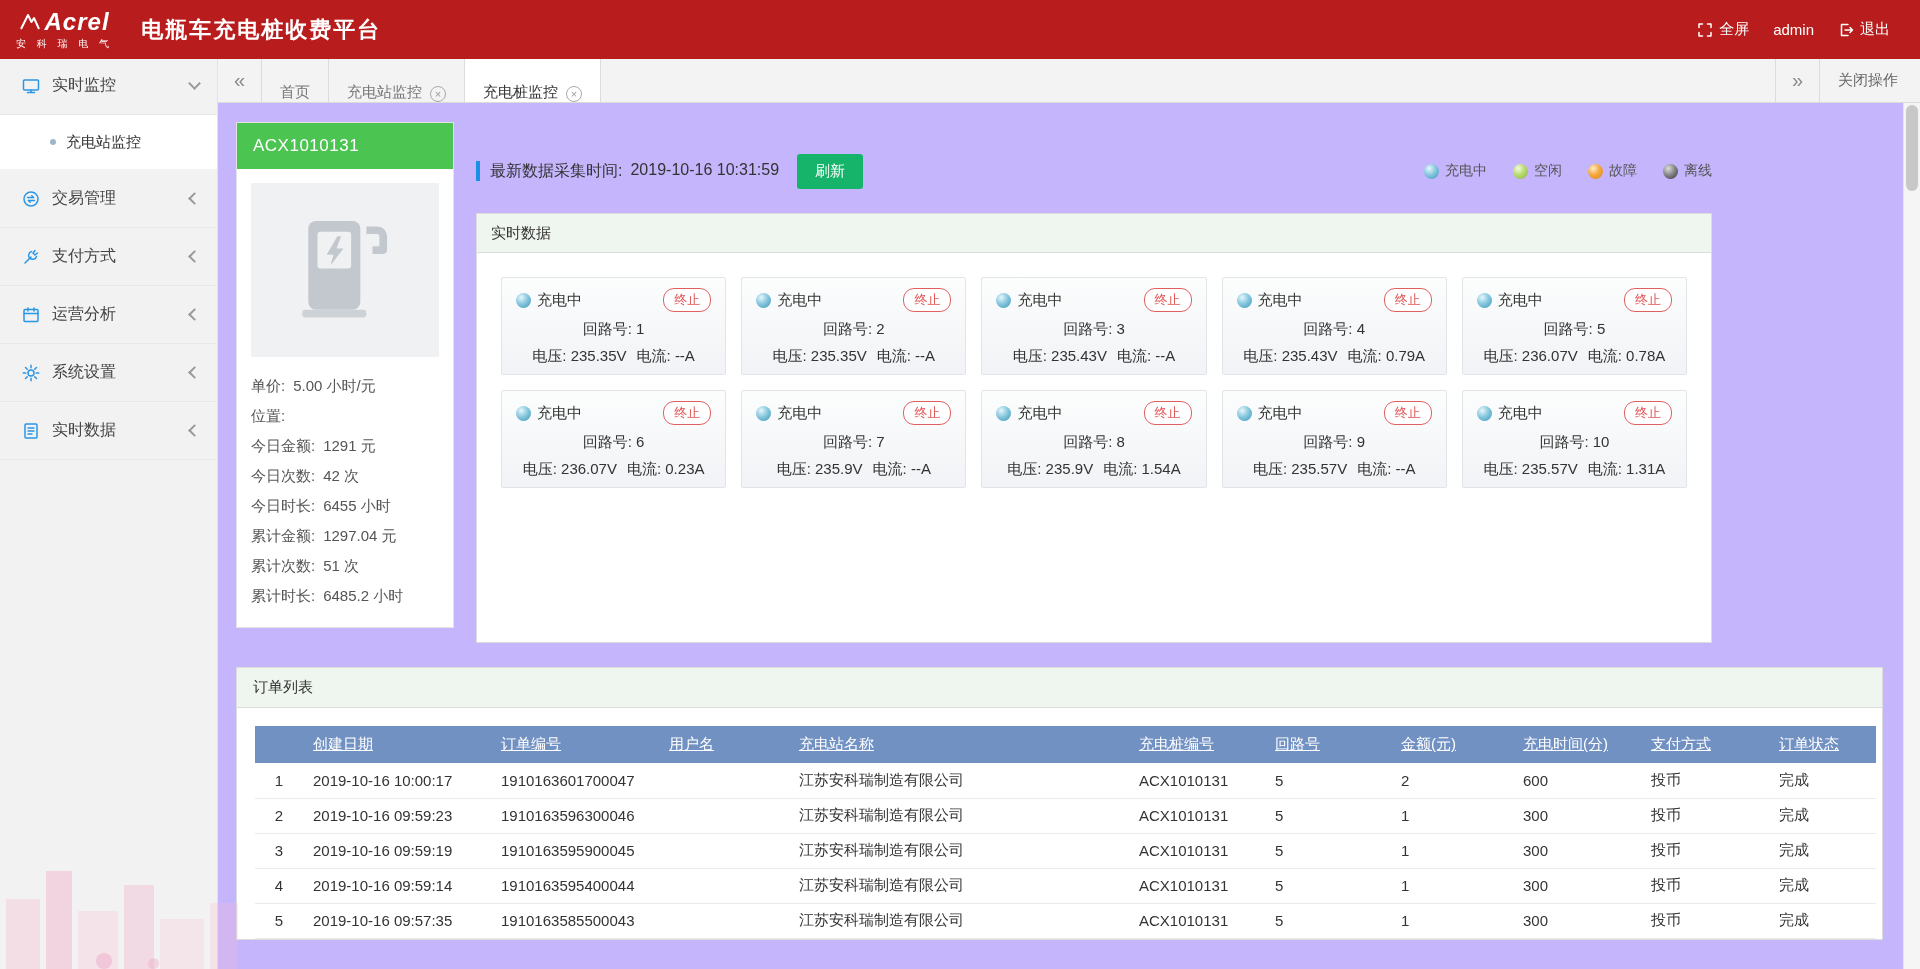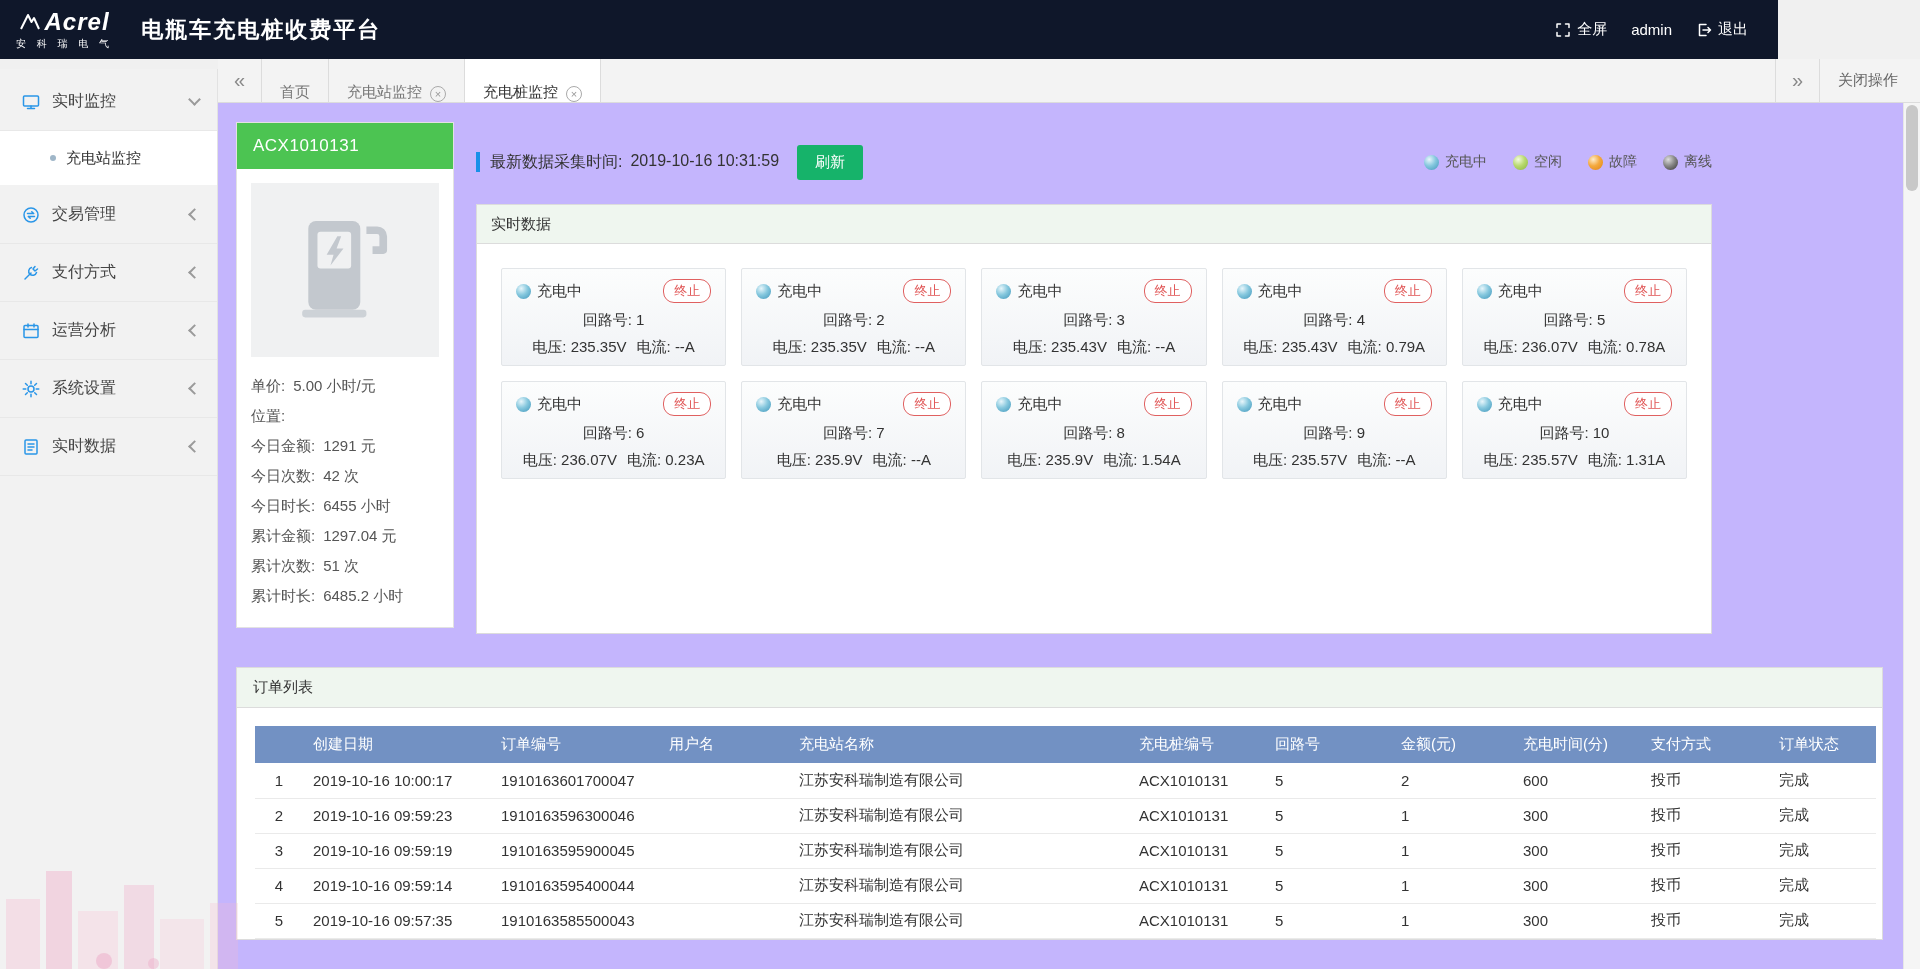--- a/index.html
+++ b/index.html
@@ -7,22 +7,22 @@
   body {
     position: relative;
     font-family: "Liberation Sans", "DejaVu Sans", sans-serif;
     background: #f0f0f0;
     color: #333;
   }
   svg { display: block; }
 
   
   .header {
-    position: absolute; left: 0; top: 0; width: 1778px; height: 59px;
-    background: #0f172a; color: #fff;
+    position: absolute; left: 0; top: 0; width: 1920px; height: 59px;
+    background: #b91c1c; color: #fff;
     display: flex; align-items: center; padding: 0 30px 0 16px; z-index: 10;
   }
   .logo { display: flex; flex-direction: column; align-items: center; margin-right: 28px; }
   .logo-main { display: flex; align-items: center; gap: 5px; font-size: 24px; font-weight: bold; font-style: italic; letter-spacing: 1px; }
   .logo-sub { font-size: 10px; letter-spacing: 4px; margin-top: 1px; }
   .app-title { font-size: 22px; font-weight: bold; letter-spacing: 2px; }
   .header-right { margin-left: auto; display: flex; align-items: center; gap: 24px; font-size: 15px; }
   .hbtn { display: flex; align-items: center; gap: 6px; cursor: pointer; }
   .hicon { width: 16px; height: 16px; stroke: #fff; fill: none; stroke-width: 1.5; stroke-linecap: round; stroke-linejoin: round; }
 
@@ -36,21 +36,21 @@
   .tab-nav.left { border-right: 1px solid #dcdcdc; }
   .tab-nav.right { border-left: 1px solid #dcdcdc; }
   .tab { display: flex; align-items: flex-end; gap: 8px; padding: 0 18px; font-size: 15px; color: #777; border-right: 1px solid #dcdcdc; cursor: pointer; }
   .tab.active { background: #fff; color: #333; }
   .tab-close { width: 16px; height: 16px; border: 1px solid #aaa; border-radius: 50%; color: #999; font-size: 11px; line-height: 14px; text-align: center; cursor: pointer; }
   .tabbar-right { margin-left: auto; display: flex; align-items: stretch; }
   .close-ops { display: flex; align-items: center; padding: 0 22px 0 18px; font-size: 15px; color: #666; border-left: 1px solid #dcdcdc; cursor: pointer; }
 
   
   .sidebar {
-    position: absolute; left: 0; top: 69px; bottom: 0; width: 218px;
+    position: absolute; left: 0; top: 53px; bottom: 0; width: 218px;
     background: #f2f2f2; border-right: 1px solid #e2e2e2; padding-top: 4px; z-index: 2;
   }
   .menu-item {
     height: 58px; display: flex; align-items: center; gap: 12px;
     padding: 0 18px 0 22px; font-size: 16px; color: #444; cursor: pointer;
     border-bottom: 1px solid rgba(0,0,0,0.04); white-space: nowrap;
   }
   .micon { width: 18px; height: 18px; flex: none; stroke: #2a96e8; fill: none; stroke-width: 1.5; stroke-linecap: round; stroke-linejoin: round; }
   .chev { width: 9px; height: 9px; border-left: 2px solid #9a9a9a; border-bottom: 2px solid #9a9a9a; margin-left: auto; flex: none; }
   .chev.down { transform: rotate(-45deg); margin-top: -4px; }
@@ -63,21 +63,21 @@
   .main { position: absolute; left: 218px; top: 103px; right: 17px; bottom: 0; background: #c4b5fd; }
 
   
   .device-card { position: absolute; left: 18px; top: 19px; width: 218px; background: #fff; border: 1px solid #e2e2e2; }
   .device-header { height: 46px; background: #4cc452; color: #fff; font-size: 17px; display: flex; align-items: center; padding-left: 16px; letter-spacing: .5px; }
   .device-body { padding: 14px 14px 16px; }
   .device-iconbox { height: 174px; background: #f0f1f2; display: flex; align-items: center; justify-content: center; margin-bottom: 14px; }
   .stat-row { font-size: 15px; color: #555; line-height: 30px; display: flex; gap: 8px; white-space: nowrap; }
 
   
-  .right-col { position: absolute; left: 258px; top: 4px; width: 1236px; }
+  .right-col { position: absolute; left: 258px; top: 13px; width: 1236px; }
   .info-row { margin-top: 33px; height: 44px; display: flex; align-items: center; }
   .accent { width: 4px; height: 20px; background: #1890e8; margin-right: 10px; }
   .collect-time { font-size: 16px; color: #333; display: flex; gap: 8px; }
   .refresh-btn { margin-left: 18px; background: #16b36a; color: #fff; border: none; font-size: 15px; padding: 8px 18px; border-radius: 3px; cursor: pointer; font-family: inherit; }
   .legend { margin-left: auto; display: flex; align-items: center; gap: 26px; font-size: 14px; color: #555; }
   .legend-item { display: flex; align-items: center; gap: 6px; }
   .ball { width: 15px; height: 15px; border-radius: 50%; flex: none; }
   .ball.charging { background: radial-gradient(circle at 35% 30%, #e8f6fb, #86c8de 45%, #3f95ba); }
   .ball.idle     { background: radial-gradient(circle at 35% 30%, #f3fadf, #b9da70 45%, #88b43c); }
   .ball.fault    { background: radial-gradient(circle at 35% 30%, #fdeccb, #f4a93e 45%, #df8414); }
@@ -93,21 +93,21 @@
   .stop-badge { border: 1px solid #e06060; color: #e05555; font-size: 13px; padding: 2px 10px; border-radius: 11px; background: #fff; cursor: pointer; }
   .cc-loop { text-align: center; font-size: 15px; color: #333; margin-top: 8px; }
   .cc-meter { text-align: center; font-size: 15px; color: #333; margin-top: 8px; }
   .cc-meter .gap { margin-left: 10px; }
 
   
   .orders-panel { position: absolute; left: 18px; top: 564px; width: 1647px; background: #fff; border: 1px solid #dcdcdc; }
   .orders-header { height: 40px; background: #eff6ef; border-bottom: 1px solid #dcdcdc; display: flex; align-items: center; padding-left: 16px; font-size: 15px; color: #333; }
   .orders-body { padding: 18px 18px 0; }
   table { width: 100%; border-collapse: collapse; table-layout: fixed; font-size: 15px; color: #333; }
-  thead th { background: #7291c3; color: #fff; height: 37px; font-weight: normal; text-align: left; padding-left: 10px; }
+  thead th { background: #7291c3; color: #fff; height: 37px; font-weight: normal; text-align: left; padding-left: 10px; text-decoration: underline; }
   tbody td { height: 35px; border-bottom: 1px solid #eaeaea; padding-left: 10px; white-space: nowrap; overflow: hidden; }
   .center { text-align: center; padding-left: 0; }
 
   
   .footer {
     position: absolute; left: 0; right: 0; bottom: 0; height: 32px; background: #fff;
     border-top: 1px solid #e9e9e9; display: flex; align-items: center; justify-content: flex-end;
     padding-right: 22px; font-size: 14px; color: #888; z-index: 5;
   }
   .footer .brand { color: #1890e8; margin-left: 5px; cursor: pointer; }

